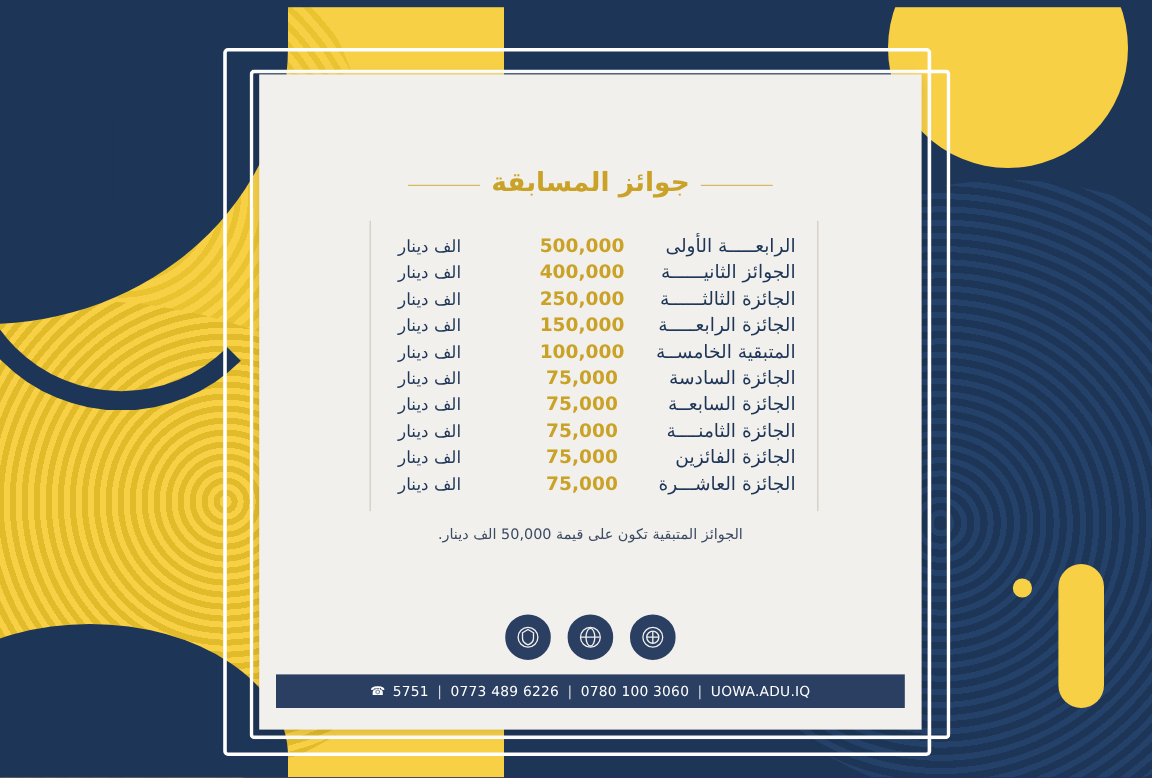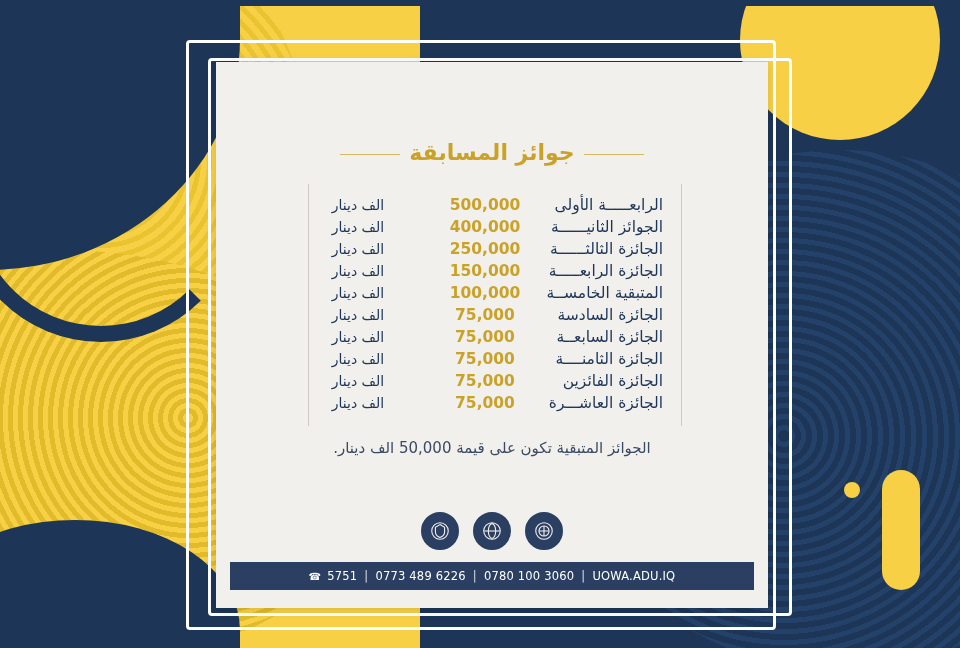--- a/index.html
+++ b/index.html
@@ -123,21 +123,21 @@
   .prize-amount{
     flex:0 0 auto;color:#c9a227;font-weight:bold;font-size:15.5px;
     min-width:74px;text-align:center;margin-left:36px;
   }
   .prize-unit{
     flex:0 0 auto;color:#1d3557;font-size:14px;min-width:62px;text-align:center;
   }
 
   .note{
     position:absolute;top:372px;left:0;width:100%;
-    text-align:center;color:#3b4a63;font-size:15px;line-height:1.9;
+    text-align:center;color:#3b4a63;font-size:12px;line-height:1.9;
   }
 
   .logos{
     position:absolute;top:450px;left:0;width:100%;
     display:flex;justify-content:center;gap:14px;
   }
   .logo{
     width:34px;height:34px;border-radius:50%;
     background:#2b3f63;display:flex;align-items:center;justify-content:center;
     color:#f2f0ec;font-size:9px;

